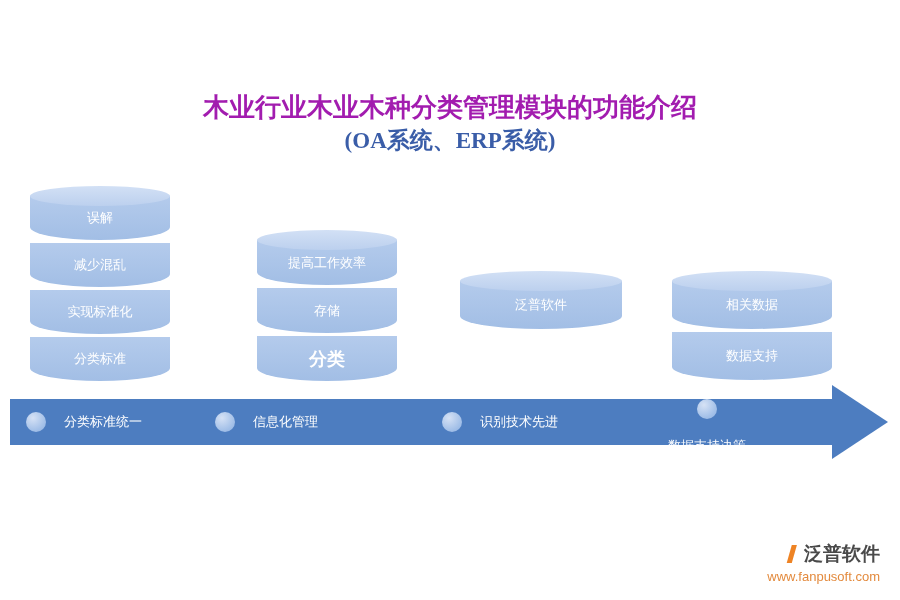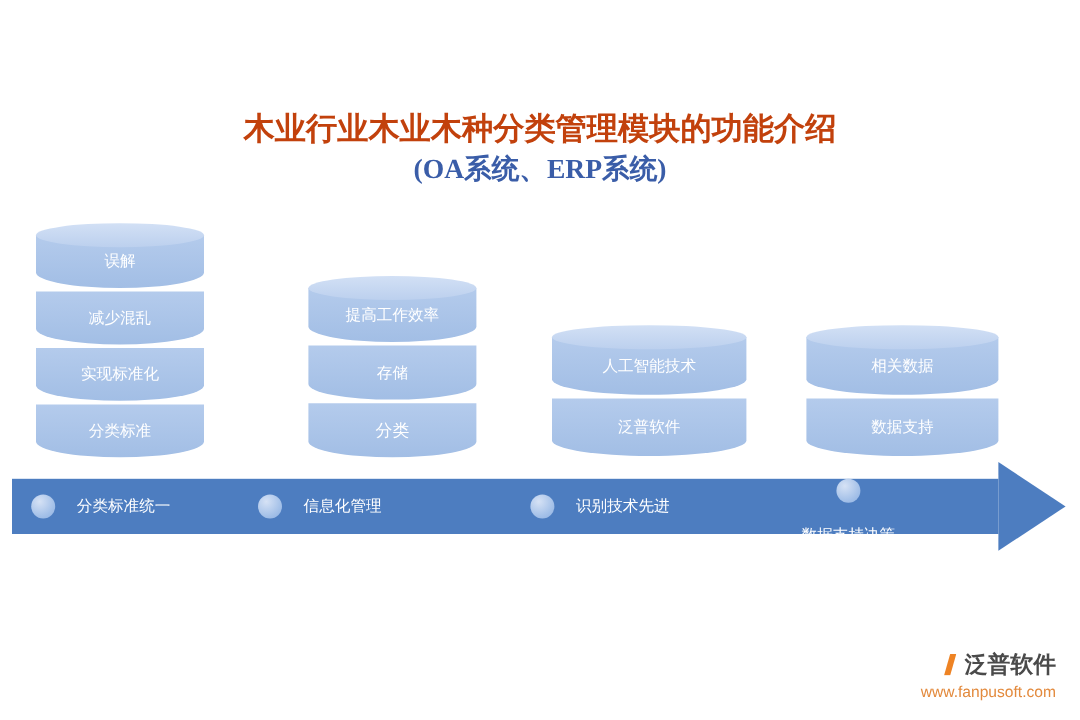--- a/index.html
+++ b/index.html
@@ -6,21 +6,21 @@
   body{
     width:900px;height:600px;position:relative;overflow:hidden;
     background:#ffffff;
     font-family:"Liberation Sans","DejaVu Sans",sans-serif;
   }
   .stage{position:absolute;inset:0;width:900px;height:600px;}
 
   
   .title{
     position:absolute;left:0;top:92px;width:900px;text-align:center;
-    color:#c2410c;font-family:"Liberation Serif","DejaVu Serif",serif;
+    color:#a21caf;font-family:"Liberation Serif","DejaVu Serif",serif;
     font-weight:bold;font-size:26px;line-height:32px;
   }
   .subtitle{
     position:absolute;left:0;top:126px;width:900px;text-align:center;
     color:#3a5da8;font-family:"Liberation Serif","DejaVu Serif",serif;
     font-weight:bold;font-size:23px;line-height:30px;
   }
 
   
   .cyl{position:absolute;}
@@ -34,21 +34,21 @@
     position:relative;width:100%;
     background:linear-gradient(#b4cbec,#a2bee5);
     border-radius:0 0 50% 50% / 0 0 13px 13px;
     margin-bottom:3px;
     display:flex;align-items:center;justify-content:center;
     color:#ffffff;font-size:13px;
     z-index:1;
   }
   .seg:last-child{margin-bottom:0;}
   .seg .seg-label{position:relative;z-index:2;}
-  .seg.bold{font-weight:normal;font-size:14px;}
+  .seg.bold{font-weight:bold;font-size:18px;}
 
   .cyl1{left:30px;top:196px;width:140px;}
   .cyl1 .seg{height:44px;}
   .cyl2{left:257px;top:240px;width:140px;}
   .cyl2 .seg{height:45px;}
   .cyl3{left:460px;top:281px;width:162px;}
   .cyl3 .seg{height:48px;}
   .cyl4{left:672px;top:281px;width:160px;}
   .cyl4 .seg{height:48px;}
 
@@ -127,23 +127,20 @@
       <span class="seg-label">存储</span>
     </div>
     <div class="seg bold">
       <span class="seg-label">分类</span>
     </div>
   </div>
 
   <div class="cyl cyl3">
     <div class="cap"></div>
     <div class="seg">
-      <span class="seg-label">人工智能技术</span>
-    </div>
-    <div class="seg">
       <span class="seg-label">泛普软件</span>
     </div>
   </div>
 
   <div class="cyl cyl4">
     <div class="cap"></div>
     <div class="seg">
       <span class="seg-label">相关数据</span>
     </div>
     <div class="seg">

